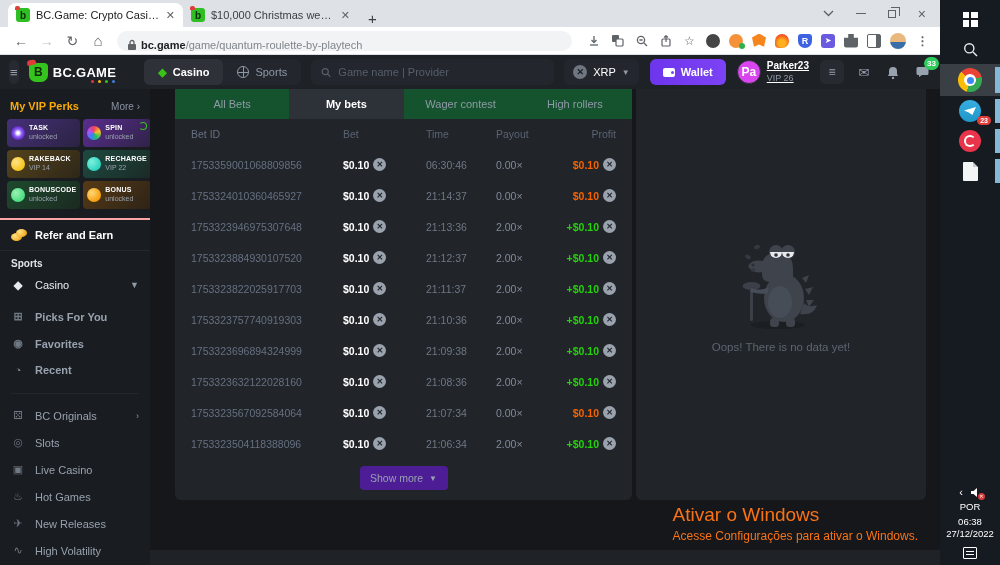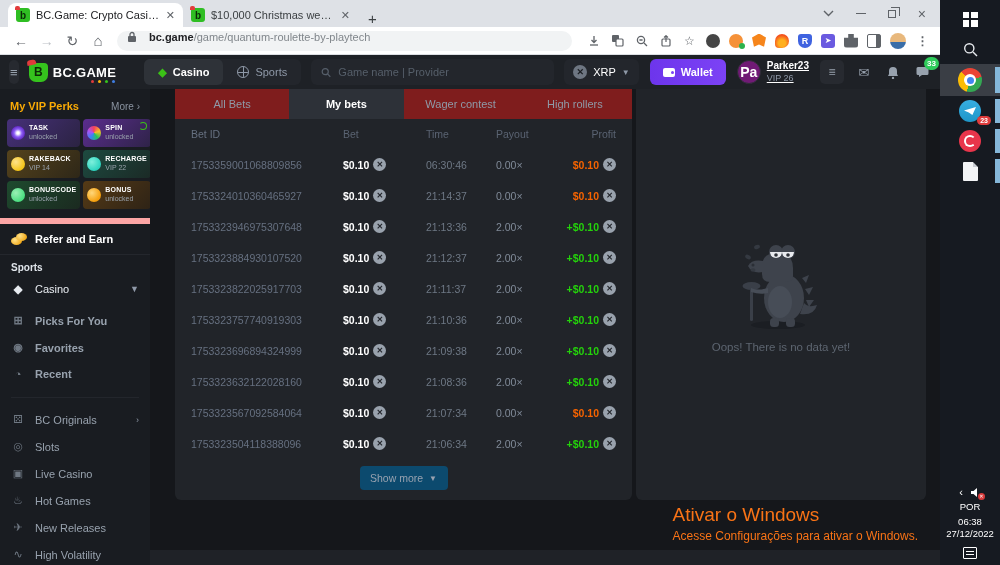--- a/index.html
+++ b/index.html
@@ -19,21 +19,21 @@
   .tabstrip-right { margin-left:auto; display:flex; align-items:center; gap:22px; padding-right:14px; height:100%; align-items:center; color:#5f6368; }
   .winbtn { font-size:12px; cursor:pointer; display:flex; align-items:center; }
   .chev-down-svg, .minimize-bar { display:inline-block; }
   .minimize-bar { width:10px; height:1.5px; background:#5f6368; }
   .restore-ic { width:8px; height:8px; border:1.2px solid #5f6368; position:relative; }
   .restore-ic::before { content:""; position:absolute; top:-3.5px; left:1.8px; width:8px; height:8px; border-top:1.2px solid #5f6368; border-right:1.2px solid #5f6368; }
 
   .toolbar { height:28px; background:#fff; border-bottom:1px solid #dcdfe3; display:flex; align-items:center; padding:0 10px; gap:4px; flex-shrink:0; }
   .nav-ic { color:#5f6368; font-size:14px; width:22px; text-align:center; cursor:pointer; }
   .nav-ic.disabled { color:#bdc1c6; }
-  .addressbar { flex:0 0 455px; height:20px; background:#f1f3f4; border-radius:10px; display:flex; align-items:flex-start; padding:0 10px; gap:12px; margin:0 4px; }
+  .addressbar { flex:0 0 455px; height:20px; background:#f1f3f4; border-radius:10px; display:flex; align-items:flex-end; padding:0 10px; gap:4px; margin:0 4px; }
   .url { font-size:11px; color:#80868b; white-space:nowrap; overflow:hidden; }
   .url b { color:#202124; font-weight:bold; }
   .bar-icons { display:flex; align-items:center; gap:9px; margin-left:6px; }
   .mini-ic { width:15px; height:15px; display:flex; align-items:center; justify-content:center; color:#5f6368; font-size:12px; cursor:pointer; }
   .ext { width:14px; height:14px; border-radius:3px; cursor:pointer; }
   .ext-paw { background:#454545; border-radius:50%; }
   .ext-person { background:#f59138; border-radius:50%; position:relative; }
   .ext-person::after { content:""; position:absolute; right:-2px; bottom:-1px; width:6px; height:6px; border-radius:50%; background:#2bb24c; }
   .ext-fox { background:#f6851b; clip-path:polygon(50% 0,100% 28%,86% 95%,50% 78%,14% 95%,0 28%); }
   .ext-flame { background:radial-gradient(circle at 50% 65%, #ffb01e 30%, #f4511e 70%); border-radius:50% 50% 50% 4px; }
@@ -65,21 +65,21 @@
   .gsearch input::placeholder { color:#565f6a; }
   .appnav-right { margin-left:auto; display:flex; align-items:center; gap:11px; }
   .coin-pill { display:flex; align-items:center; gap:6px; background:#23262c; border-radius:6px; height:26px; padding:0 9px; cursor:pointer; }
   .xrp-logo { width:14px; height:14px; border-radius:50%; background:#6e7682; color:#1b1e23; font-size:9px; font-weight:bold; display:flex; align-items:center; justify-content:center; }
   .coin-pill .cur { color:#fff; font-size:11px; }
   .chev { color:#8f99a8; font-size:8px; }
   .wallet-btn { display:flex; align-items:center; gap:6px; background:linear-gradient(90deg,#6d35ec,#7c42f5); border-radius:6px; height:26px; padding:0 13px; color:#fff; font-size:11px; font-weight:bold; cursor:pointer; }
   .wallet-ic { width:12px; height:9px; background:#fff; border-radius:2px; position:relative; }
   .wallet-ic::after { content:""; position:absolute; right:1px; top:3px; width:3px; height:3px; background:#7c42f5; border-radius:50%; }
   .user { display:flex; align-items:center; gap:6px; cursor:pointer; }
-  .user-avatar { width:24px; height:24px; border-radius:50%; background:#701a75; color:#fff; font-size:14px; font-weight:bold; display:flex; align-items:center; justify-content:center; border:1px solid #2c2f35; }
+  .user-avatar { width:24px; height:24px; border-radius:50%; background:#d946ef; color:#fff; font-size:12px; font-weight:bold; display:flex; align-items:center; justify-content:center; border:1px solid #2c2f35; }
   .user-name { color:#fff; font-size:10px; font-weight:bold; line-height:1.2;text-decoration:underline; }
   .user-vip { color:#8f99a8; font-size:9px; font-weight:normal; }
   .sq-btn { width:24px; height:24px; background:#272a30; border-radius:5px; color:#98a2ae; display:flex; align-items:center; justify-content:center; font-size:12px; cursor:pointer; }
   .nav-glyph { color:#98a2ae; font-size:13px; cursor:pointer; display:flex; align-items:center; justify-content:center; width:18px; height:18px; position:relative; }
   .badge { position:absolute; top:-6px; right:-8px; min-width:14px; height:13px; background:#2ecc5b; border-radius:7px; color:#fff; font-size:8px; font-weight:bold; display:flex; align-items:center; justify-content:center; padding:0 3px; }
 
   .appbody { flex:1; display:flex; overflow:hidden; }
 
   
   .sidenav { width:150px; background:#191c21; flex-shrink:0; overflow:hidden; }
@@ -98,55 +98,55 @@
   .pi-target { background:radial-gradient(circle,#fff 12%,#8b5cf6 40%,#5b21b6 75%); }
   .pi-wheel  { background:conic-gradient(#f43f5e,#fbbf24,#22c55e,#3b82f6,#a855f7,#f43f5e); }
   .pi-pig    { background:radial-gradient(circle at 35% 35%,#ffe28a,#f5c518 70%); }
   .pi-rocket { background:radial-gradient(circle at 35% 35%,#7ef0dc,#2dd4bf 70%); }
   .pi-tag    { background:radial-gradient(circle at 35% 35%,#9af0b4,#4ade80 70%); }
   .pi-coin   { background:radial-gradient(circle at 35% 35%,#ffd77a,#f59e0b 70%); }
   .perk-tx { display:flex; flex-direction:column; line-height:1.25; overflow:hidden; }
   .perk-title { font-size:7px; font-weight:bold; color:#fff; letter-spacing:.2px; }
   .perk-sub { font-size:7px; color:#9aa3ad; }
   .has-timer::after { content:""; position:absolute; top:3px; right:4px; width:6px; height:6px; border:1.5px solid #3bc117; border-left-color:transparent; border-radius:50%; }
-  .refer { display:flex; align-items:center; gap:8px; margin-top:9px; padding:9px 11px; border-top:6px solid #fca5a5; border-bottom:1px solid #24272d; color:#fff; font-weight:bold; font-size:11px; cursor:pointer; }
+  .refer { display:flex; align-items:center; gap:8px; margin-top:9px; padding:9px 11px; border-top:2px solid #fca5a5; border-bottom:1px solid #24272d; color:#fff; font-weight:bold; font-size:11px; cursor:pointer; }
   .coins-ic { width:16px; height:12px; position:relative; }
   .coins-ic::before, .coins-ic::after { content:""; position:absolute; width:11px; height:8px; border-radius:50%; background:radial-gradient(circle at 35% 35%,#ffe28a,#f0a818 75%); }
   .coins-ic::before { left:0; bottom:0; }
   .coins-ic::after { right:0; top:0; }
   .sec-label { padding:7px 11px 2px; font-size:10px; color:#dfe4ea; font-weight:bold; }
   .nav-row { display:flex; align-items:center; gap:10px; padding:7px 11px; color:#98a2ae; font-size:11px; cursor:pointer; }
   .nav-row.bright { color:#e8ecf1; }
   .gi { width:14px; text-align:center; color:#6f7883; font-size:11px; flex-shrink:0; font-style:normal; }
   .gi-grid::before { content:"⊞"; } .gi-target::before { content:"◉"; } .gi-clock::before { content:"◔"; }
   .gi-dice::before { content:"⚄"; } .gi-slots::before { content:"◎"; } .gi-live::before { content:"▣"; }
   .gi-flame::before { content:"♨"; } .gi-plane::before { content:"✈"; } .gi-wave::before { content:"∿"; }
   .casino-diamond { color:#e7ebf0; font-size:12px; }
   .row-chev { margin-left:auto; color:#8f99a8; font-size:9px; }
   .sn-divider { height:1px; background:#23262c; margin:8px 11px; }
   .sub-rows { padding:4px 0 2px;font-weight:bold; }
 
   
   .mainarea { flex:1; position:relative; overflow:hidden; }
   .bets-panel { position:absolute; left:25px; top:0; width:457px; height:411px; background:#212429; border-radius:0 0 6px 6px; overflow:hidden; display:flex; flex-direction:column; }
-  .panel-tabs { display:flex; height:30px; background:#7f1d1d; flex-shrink:0; }
+  .panel-tabs { display:flex; height:30px; background:#14532d; flex-shrink:0; }
   .panel-tab { flex:1; display:flex; align-items:center; justify-content:center; font-size:11px; color:#8f9aa8; cursor:pointer; }
   .panel-tab.active { background:#2d3138; color:#fff; font-weight:bold; }
   .bets-head, .bet-row { display:grid; grid-template-columns:152px 83px 70px 62px 1fr; align-items:center; padding:0 16px; }
   .bets-head { height:30px; color:#5a6372; font-size:10.5px; flex-shrink:0; }
   .bets-head .c-profit, .bet-row .c-profit { text-align:right; }
   .bet-row { height:31px; font-size:10.5px; }
   .c-id { color:#667080; }
   .c-bet { color:#fff; font-weight:bold; display:flex; align-items:center; gap:4px; }
   .c-time { color:#6e7885; }
   .c-payout { color:#818b99; }
   .c-profit { font-weight:bold; color:#f56300; display:flex; align-items:center; justify-content:flex-end; gap:4px; }
   .c-profit.win { color:#24d10b; }
   .coin { width:13px; height:13px; border-radius:50%; background:#99a2ad; color:#22252b; font-size:8px; font-weight:bold; display:inline-flex; align-items:center; justify-content:center; flex-shrink:0; }
-  .show-more { margin:7px auto; width:88px; height:24px; background:#0c4a6e; border-radius:4px; color:#98a2b0; font-size:10.5px; display:flex; align-items:center; justify-content:center; gap:6px; cursor:pointer; flex-shrink:0; }
+  .show-more { margin:7px auto; width:88px; height:24px; background:#4c1d95; border-radius:4px; color:#98a2b0; font-size:10.5px; display:flex; align-items:center; justify-content:center; gap:6px; cursor:pointer; flex-shrink:0; }
 
   .empty-panel { position:absolute; left:486px; top:0; width:290px; height:411px; background:#212429; border-radius:0 0 6px 6px; display:flex; flex-direction:column; align-items:center; justify-content:center; }
   .empty-msg { color:#5d6570; font-size:11.5px; margin-top:10px; }
 
   .watermark { position:absolute; right:22px; top:415px; color:#f97316; }
   .wm1 { font-size:19px; font-weight:300; }
   .wm2 { font-size:12px; margin-top:3px; }
   .pagefooter { position:absolute; left:0; right:0; bottom:0; height:15px; background:#1f2227; }
 
   

